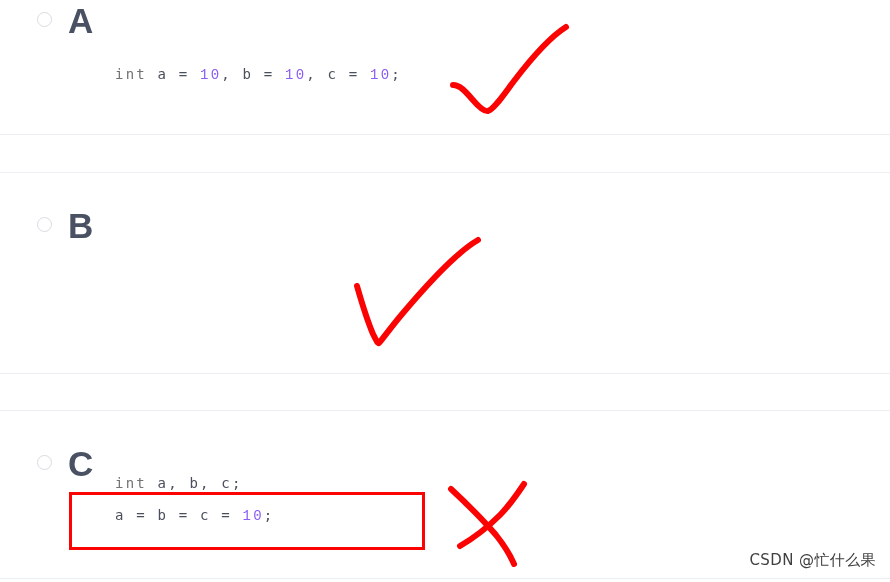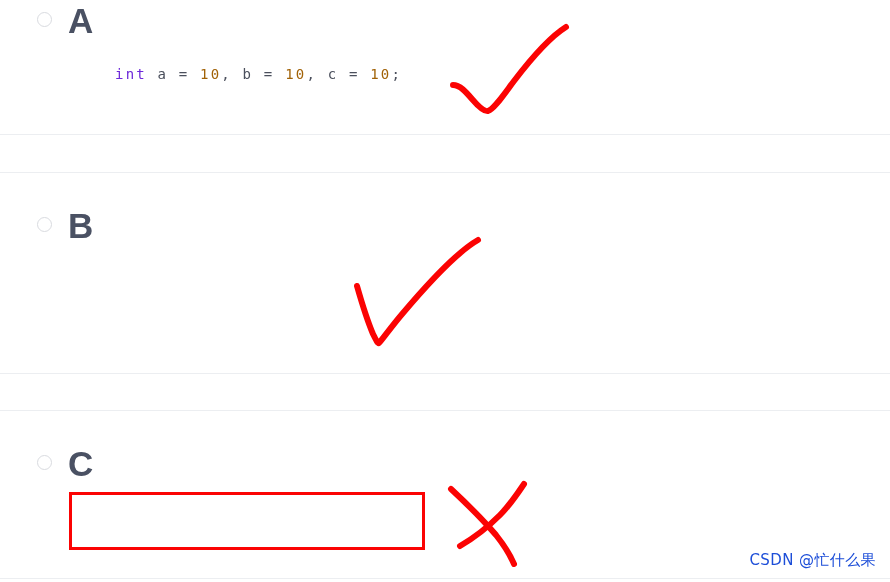--- a/index.html
+++ b/index.html
@@ -76,22 +76,22 @@
     font-size: 14px;
     line-height: 32px;
     letter-spacing: 2.2px;
     white-space: pre;
     color: #3f4451;
   }
   .code-a { top: 58px; }
   .code-b { top: 262px; }
   .code-c { top: 502px; }
 
-  .tok-kw   { color: #6d28d9; }
-  .tok-num  { color: #a16207; }
+  .tok-kw   { color: #737373; }
+  .tok-num  { color: #8b5cf6; font-family: Liberation Mono, monospace; }
   .tok-id   { color: #4a4f5c; }
   .tok-op   { color: #4a4f5c; }
   .tok-punc { color: #4a4f5c; }
 
   
   .redbox {
     position: absolute;
     left: 69px;
     top: 492px;
     width: 356px;
@@ -111,21 +111,21 @@
   .mark-check-b { left: 345px; top: 228px; }
   .mark-cross-c { left: 438px; top: 473px; }
 
   
   .watermark {
     position: absolute;
     right: 14px;
     top: 551px;
     font-family: "DejaVu Sans", sans-serif;
     font-size: 15px;
-    color: #1d4ed8;
+    color: #404040;
     letter-spacing: 0.4px;
     white-space: nowrap;
   }
 </style>
 </head>
 <body>
 
 <div id="page">
 
   <div class="divider d1"></div>
@@ -140,20 +140,21 @@
       <div class="opt-letter">A</div>
     </div>
     <div class="code-block code-a"><span class="tok-kw">int</span><span class="tok-id"> a </span><span class="tok-op">=</span><span class="tok-punc"> </span><span class="tok-num">10</span><span class="tok-id">, b </span><span class="tok-op">=</span><span class="tok-punc"> </span><span class="tok-num">10</span><span class="tok-id">, c </span><span class="tok-op">=</span><span class="tok-punc"> </span><span class="tok-num">10</span><span class="tok-punc">;</span></div>
   </div>
 
   <div class="option opt-b">
     <div class="opt-head">
       <div class="radio"></div>
       <div class="opt-letter">B</div>
     </div>
+    <div class="code-block code-b"><span class="tok-kw">int</span><span class="tok-id"> a, b, c;</span><br><span class="tok-id">a </span><span class="tok-op">=</span><span class="tok-id"> b </span><span class="tok-op">=</span><span class="tok-id"> c </span><span class="tok-op">=</span><span class="tok-punc"> </span><span class="tok-num">10</span><span class="tok-punc">;</span></div>
   </div>
 
   <div class="option opt-c">
     <div class="opt-head">
       <div class="radio"></div>
       <div class="opt-letter">C</div>
     </div>
   </div>
   <div class="redbox"></div>
 

